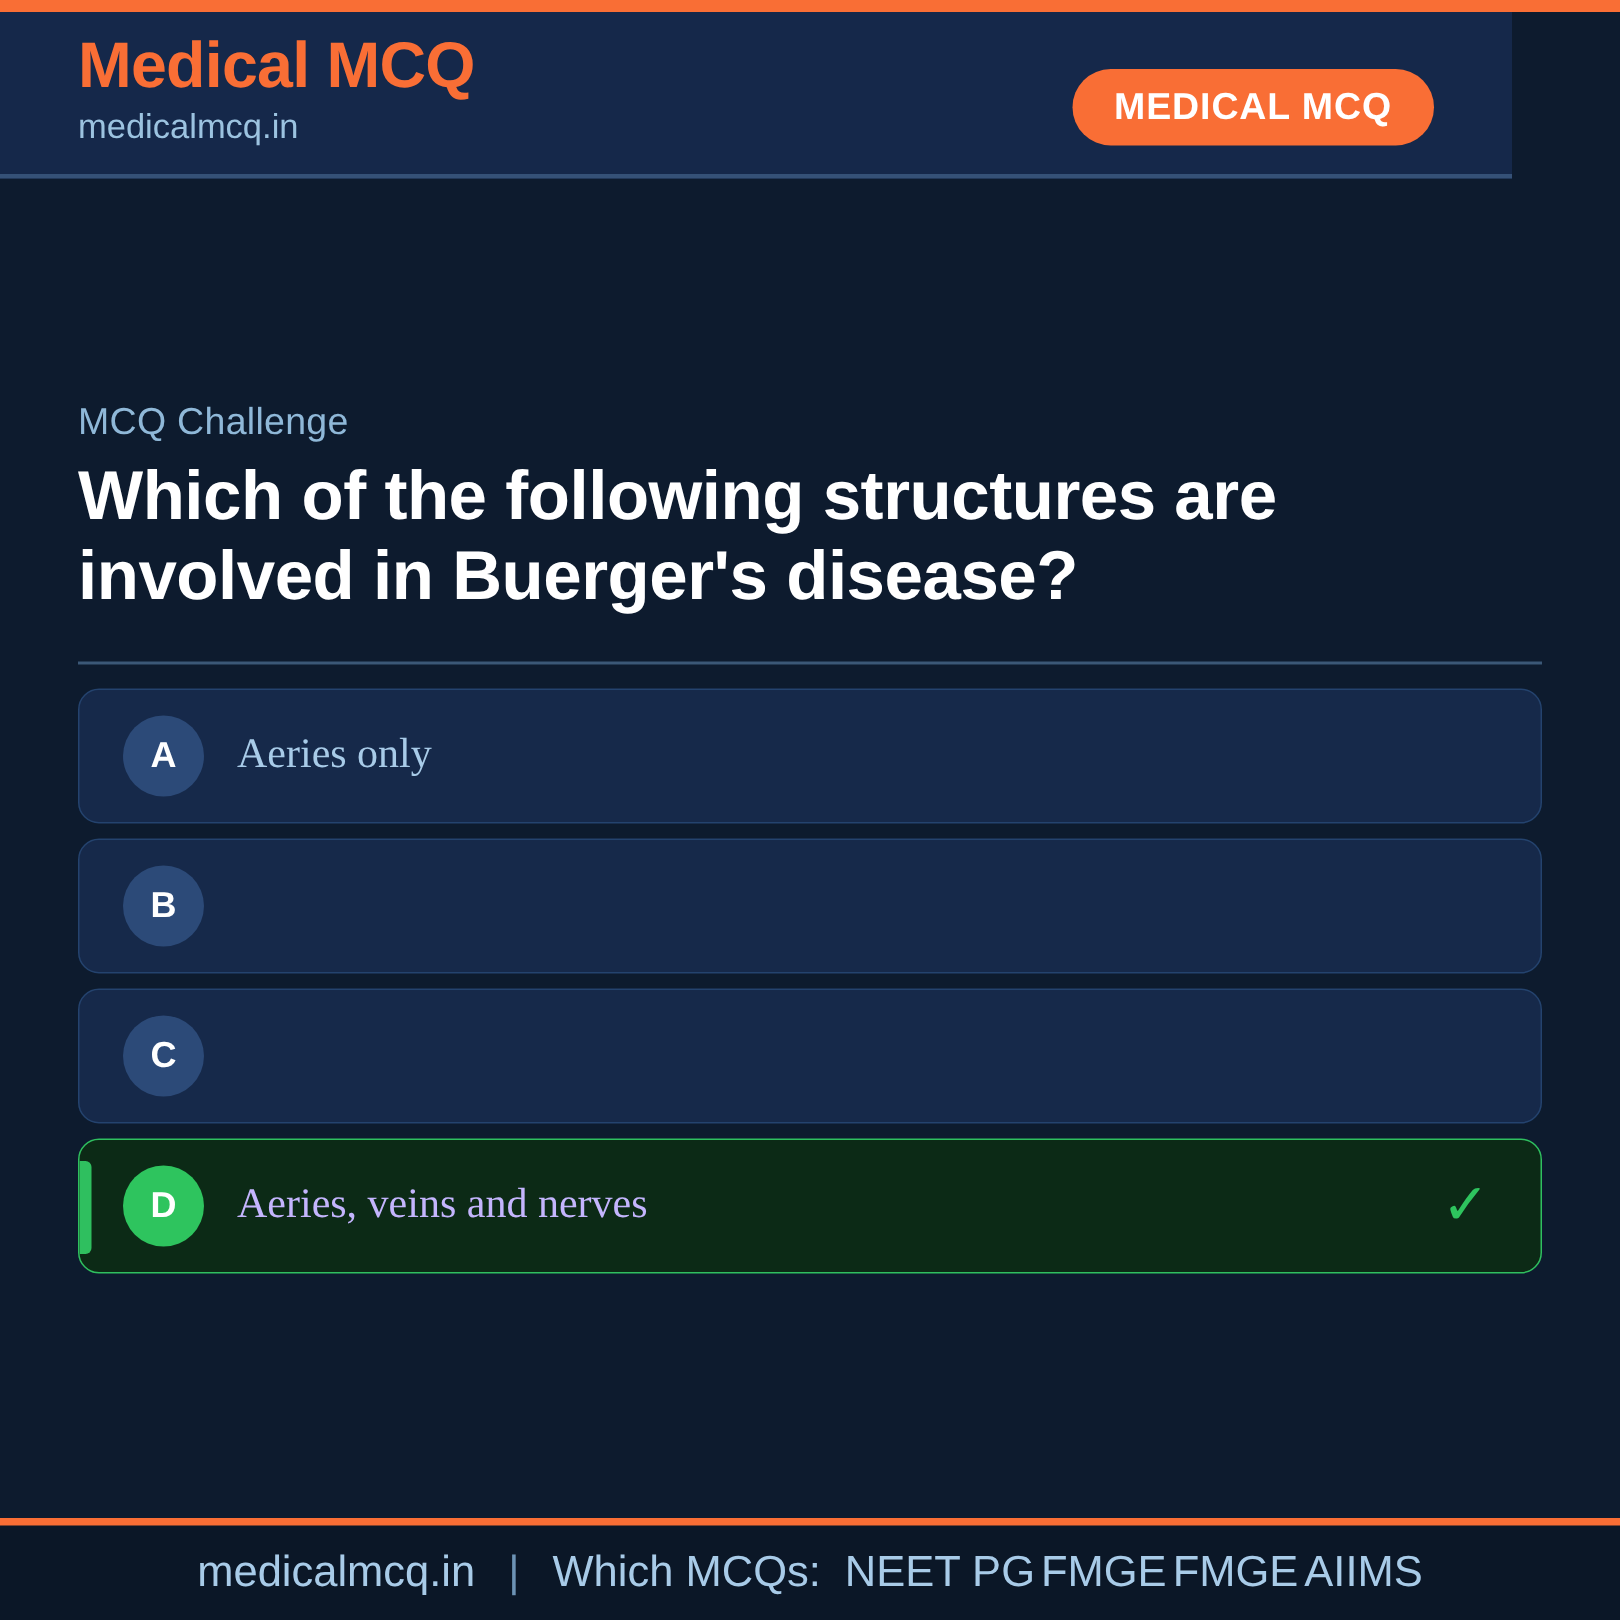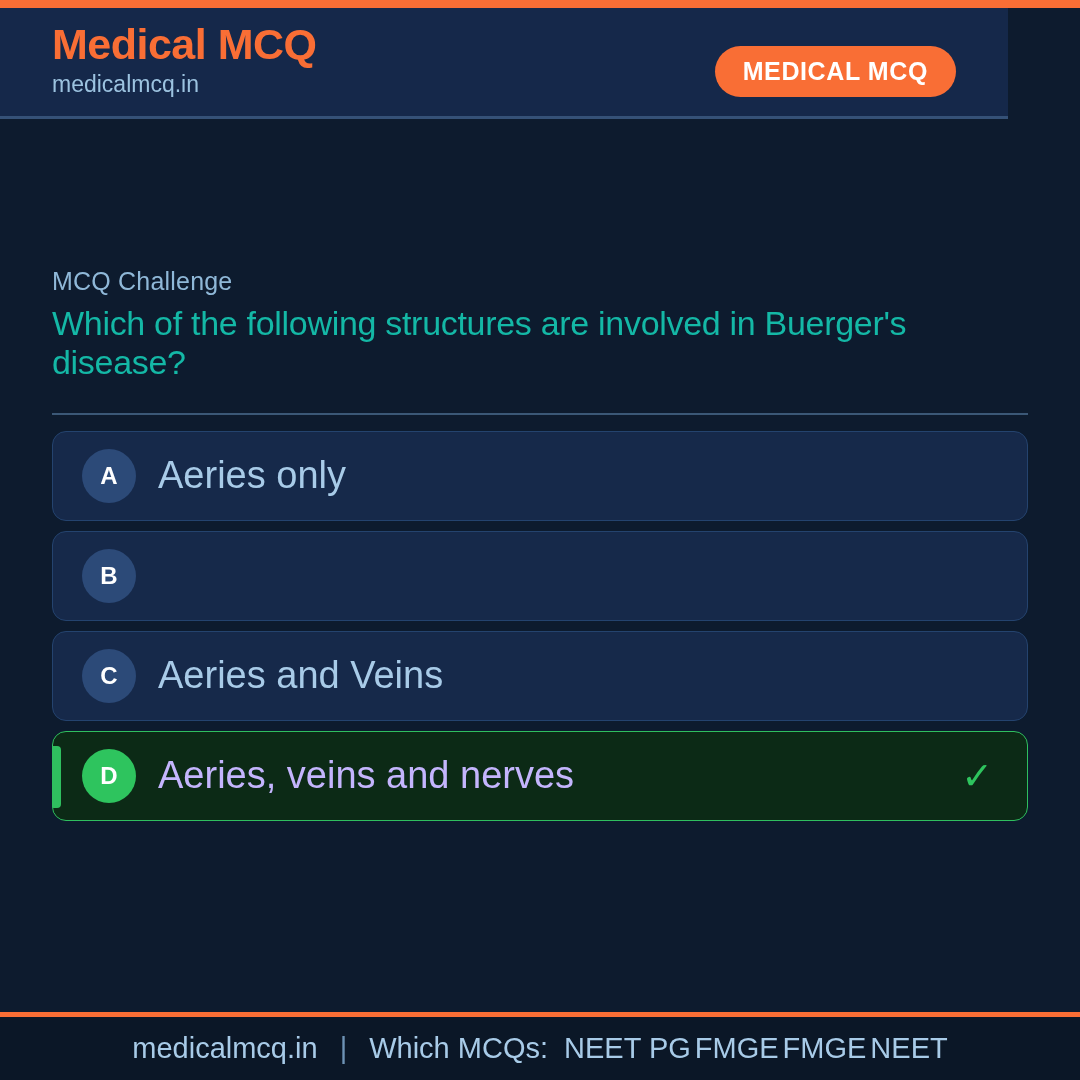--- a/index.html
+++ b/index.html
@@ -75,23 +75,23 @@
     width: 976px;
     margin-top: 12px;
   }
   .eyebrow {
     font-size: 25px;
     color: #8fb8d8;
     letter-spacing: 0.2px;
     margin-bottom: 8px;
   }
   .question {
-    font-size: 34px;
-    font-weight: normal;
-    color: #14b8a6;
+    font-size: 46px;
+    font-weight: bold;
+    color: #ffffff;
     line-height: 1.16;
     letter-spacing: -0.3px;
     margin: 0;
     max-width: 960px;
   }
   .divider {
     margin-top: 30px;
     width: 976px;
     height: 2px;
     background: #3b5877;
@@ -122,24 +122,25 @@
     background: #2c4a78;
     color: #ffffff;
     font-size: 24px;
     font-weight: bold;
     display: flex;
     align-items: center;
     justify-content: center;
     margin-left: 29px;
   }
   .option .opt-text {
-    font-size: 38px;
+    font-size: 28px;
     color: #a8cbe8;
     margin-left: 22px;
     line-height: 1.1;
+    font-family: Liberation Serif, serif;
   }
 
   
   .option.correct {
     background: #0c2a16;
     border: 1px solid #2fbf5f;
   }
   .option.correct .accent-bar {
     position: absolute;
     left: 0; top: 14px;
@@ -212,21 +213,20 @@
       <div class="badge">A</div>
       <div class="opt-text">Aeries only</div>
     </div>
 
     <div class="option">
       <div class="badge">B</div>
     </div>
 
     <div class="option">
       <div class="badge">C</div>
-      <div class="opt-text">Aeries and Veins</div>
     </div>
 
     <div class="option correct">
       <div class="accent-bar"></div>
       <div class="badge">D</div>
       <div class="opt-text">Aeries, veins and nerves</div>
       <div class="check">✓</div>
     </div>
 
   </div>
@@ -234,16 +234,16 @@
 
 <div class="footer">
   <div class="footer-inner">
     <span>medicalmcq.in</span>
     <span class="footer-sep">|</span>
     <span>Which MCQs:</span>
     <span class="footer-exams">
       <span>NEET PG</span>
       <span>FMGE</span>
       <span>FMGE</span>
-      <span>NEET</span>
+      <span>AIIMS</span>
     </span>
   </div>
 </div>
 
 </body></html>

